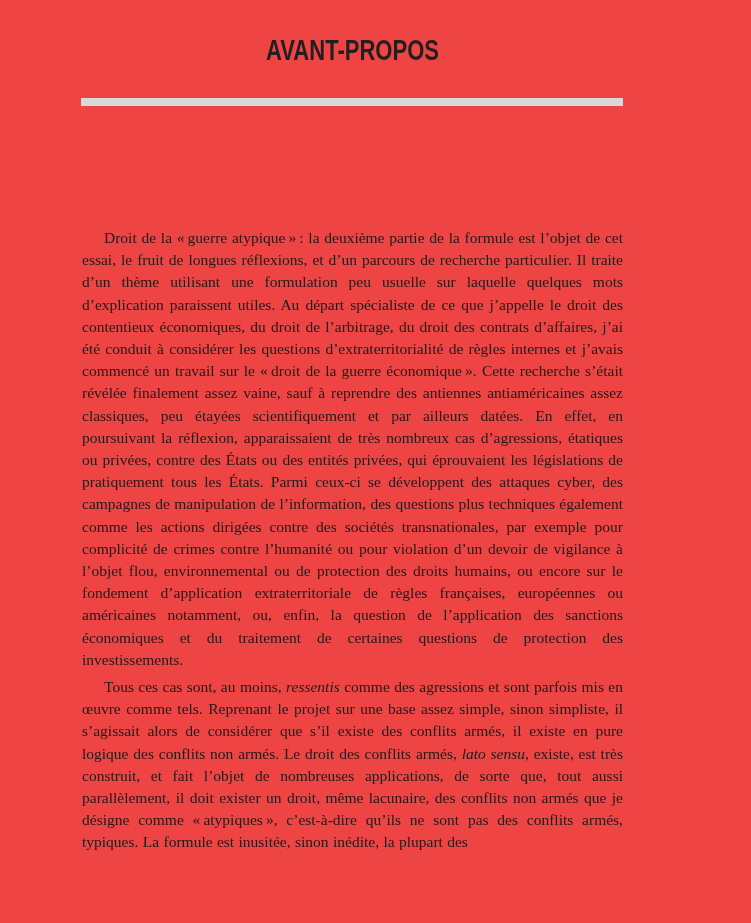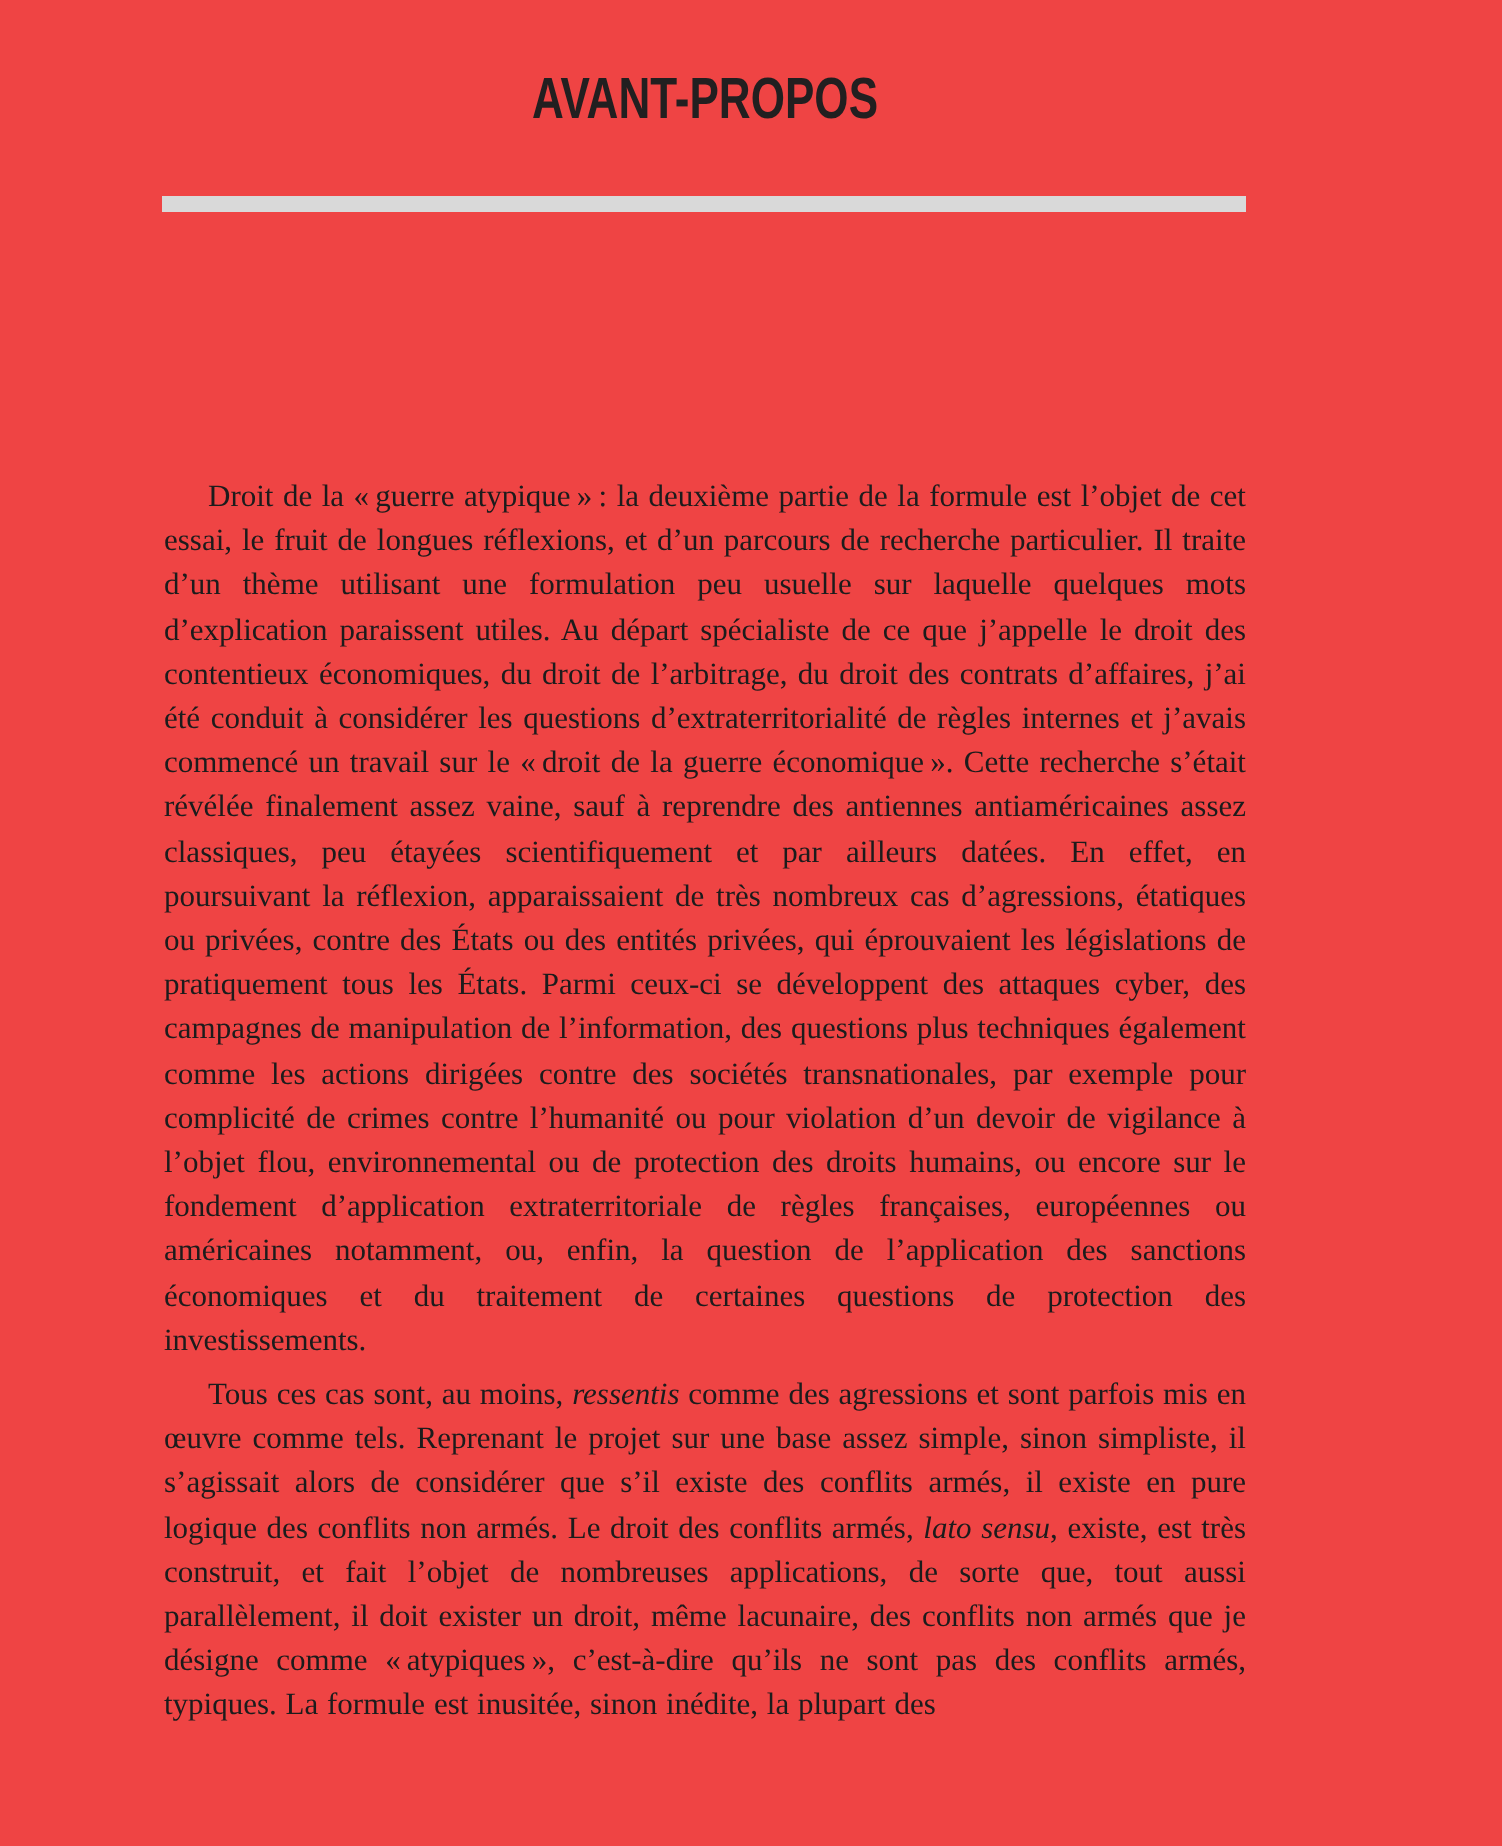--- a/index.html
+++ b/index.html
@@ -34,21 +34,21 @@
   .rule {
     position: absolute;
     left: 81px;
     top: 98px;
     width: 542px;
     height: 8px;
   }
   .content {
     position: absolute;
     left: 82px;
-    top: 238px;
+    top: 227px;
     width: 541px;
     font-family: "Liberation Serif", serif;
     font-size: 15.5px;
     line-height: 22.2px;
     color: #1c1c1c;
     text-align: justify;
     hyphens: manual;
     -webkit-hyphens: manual;
   }
   .content p {

